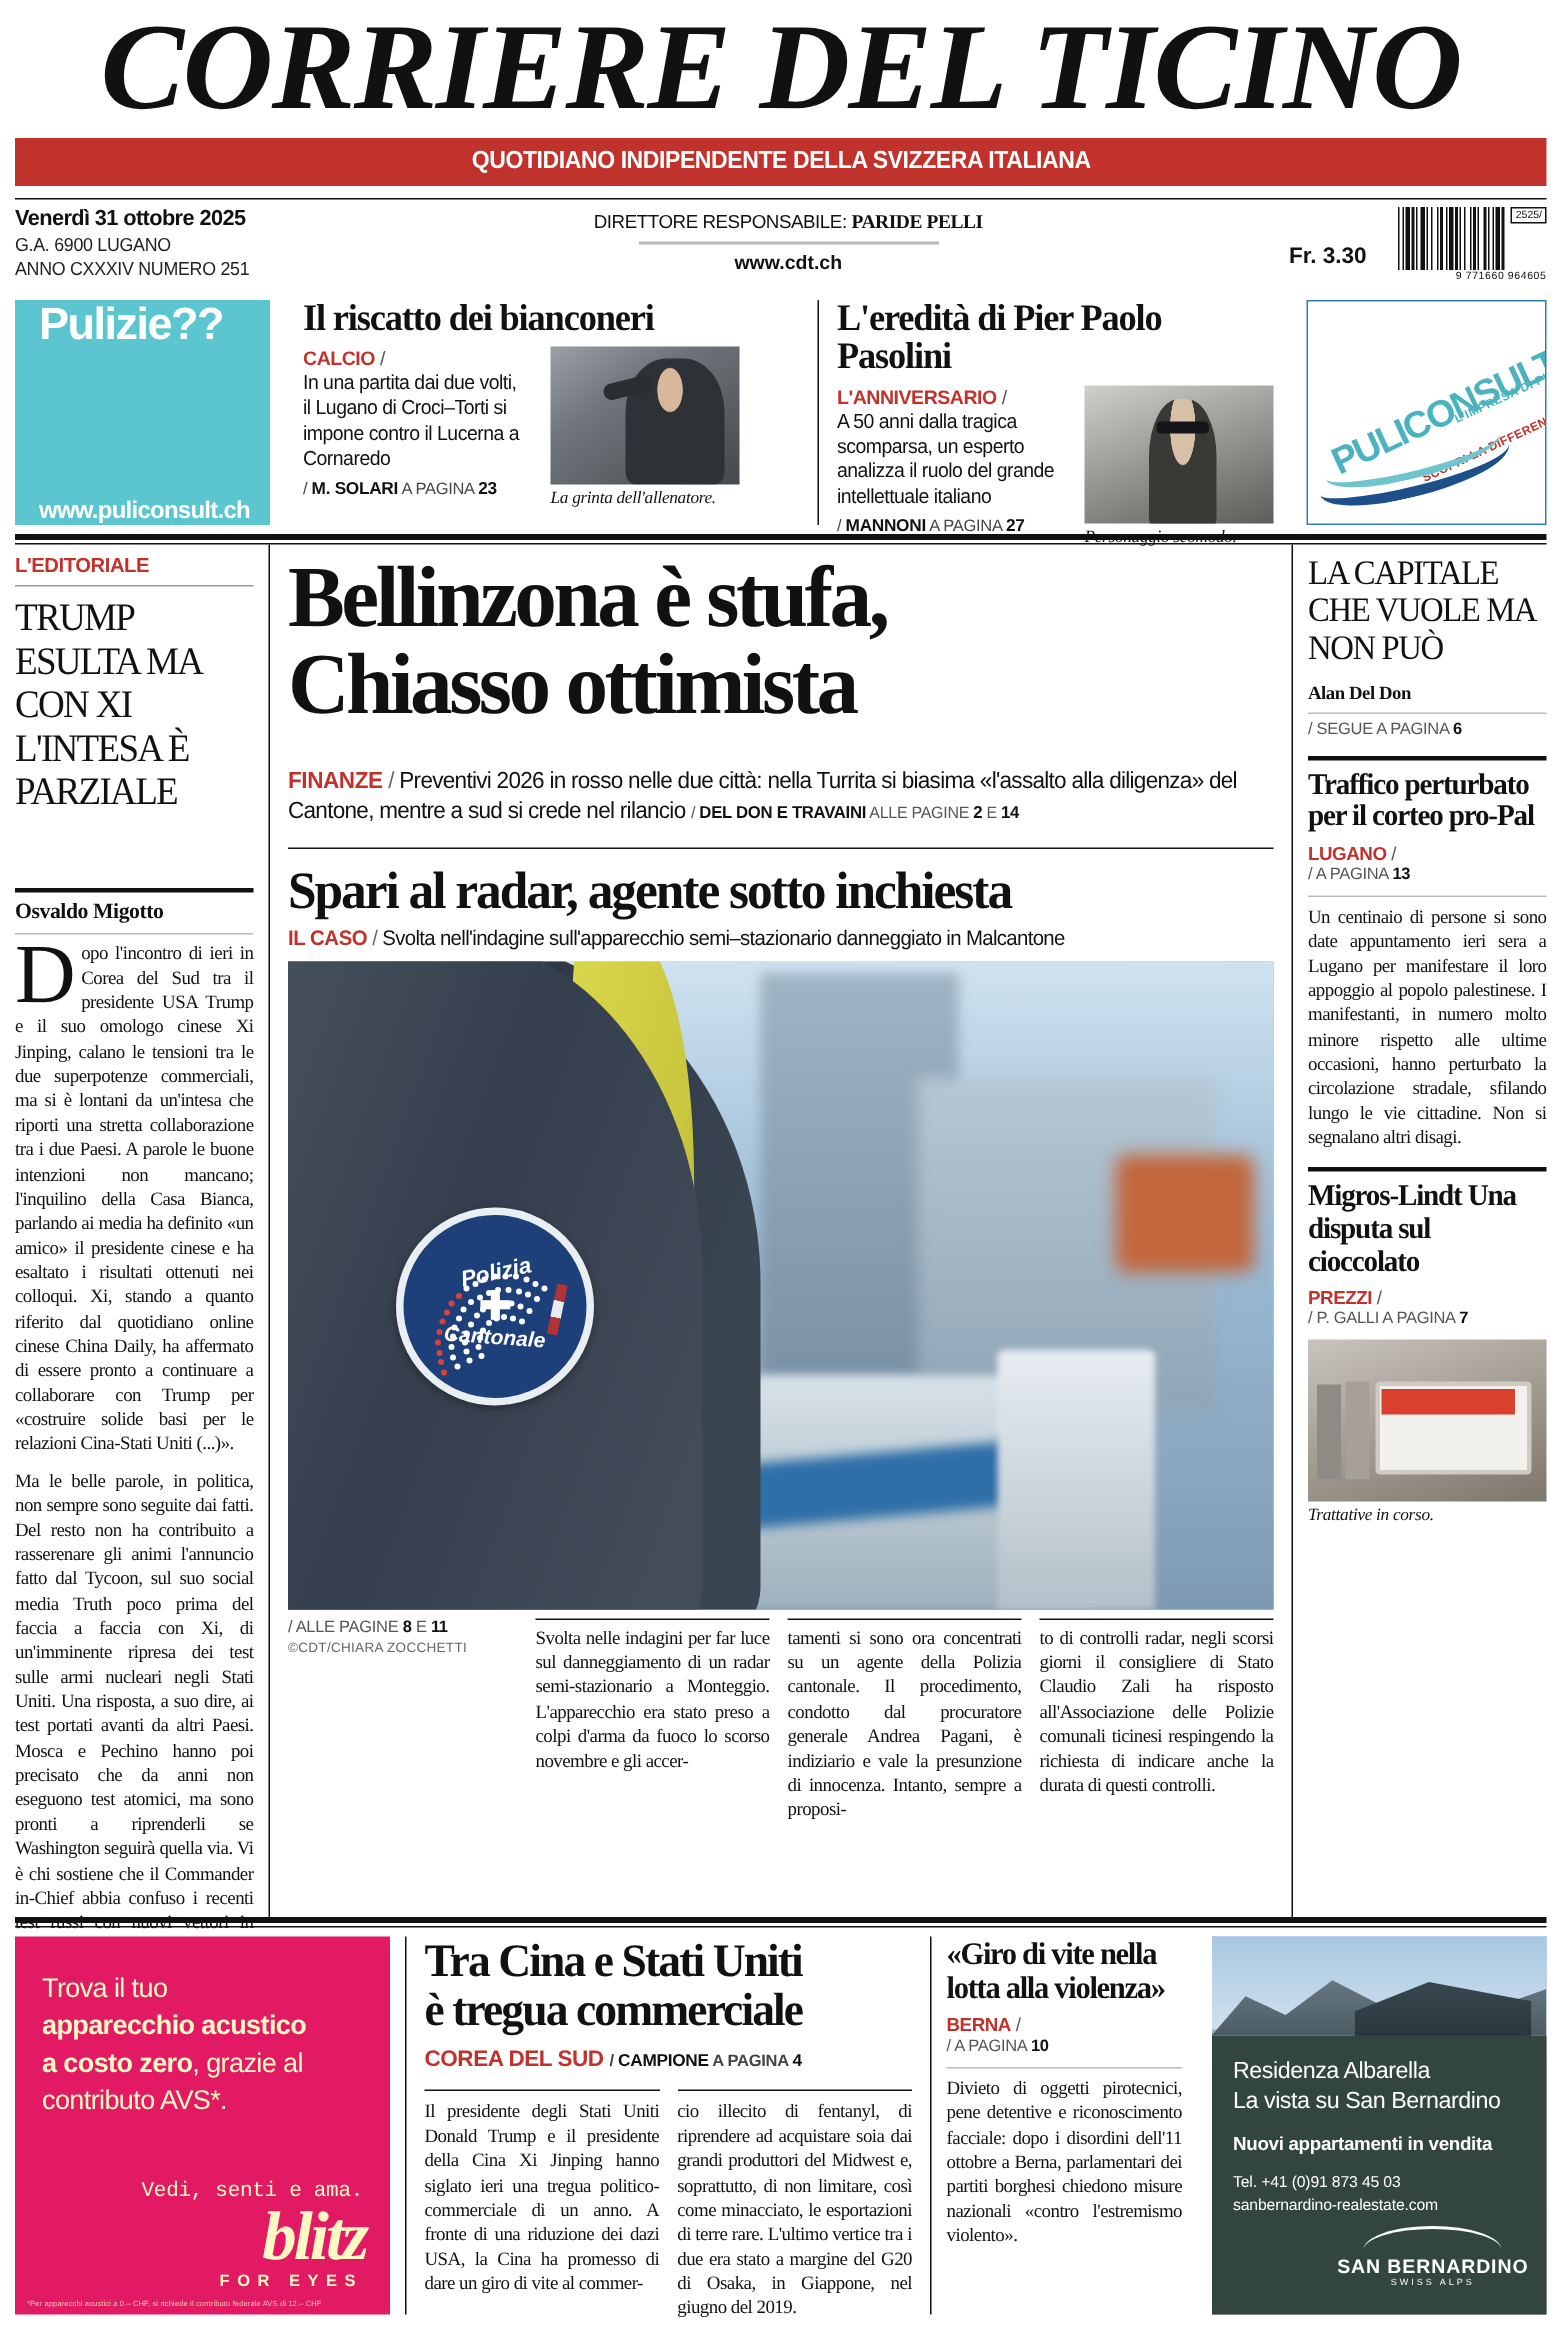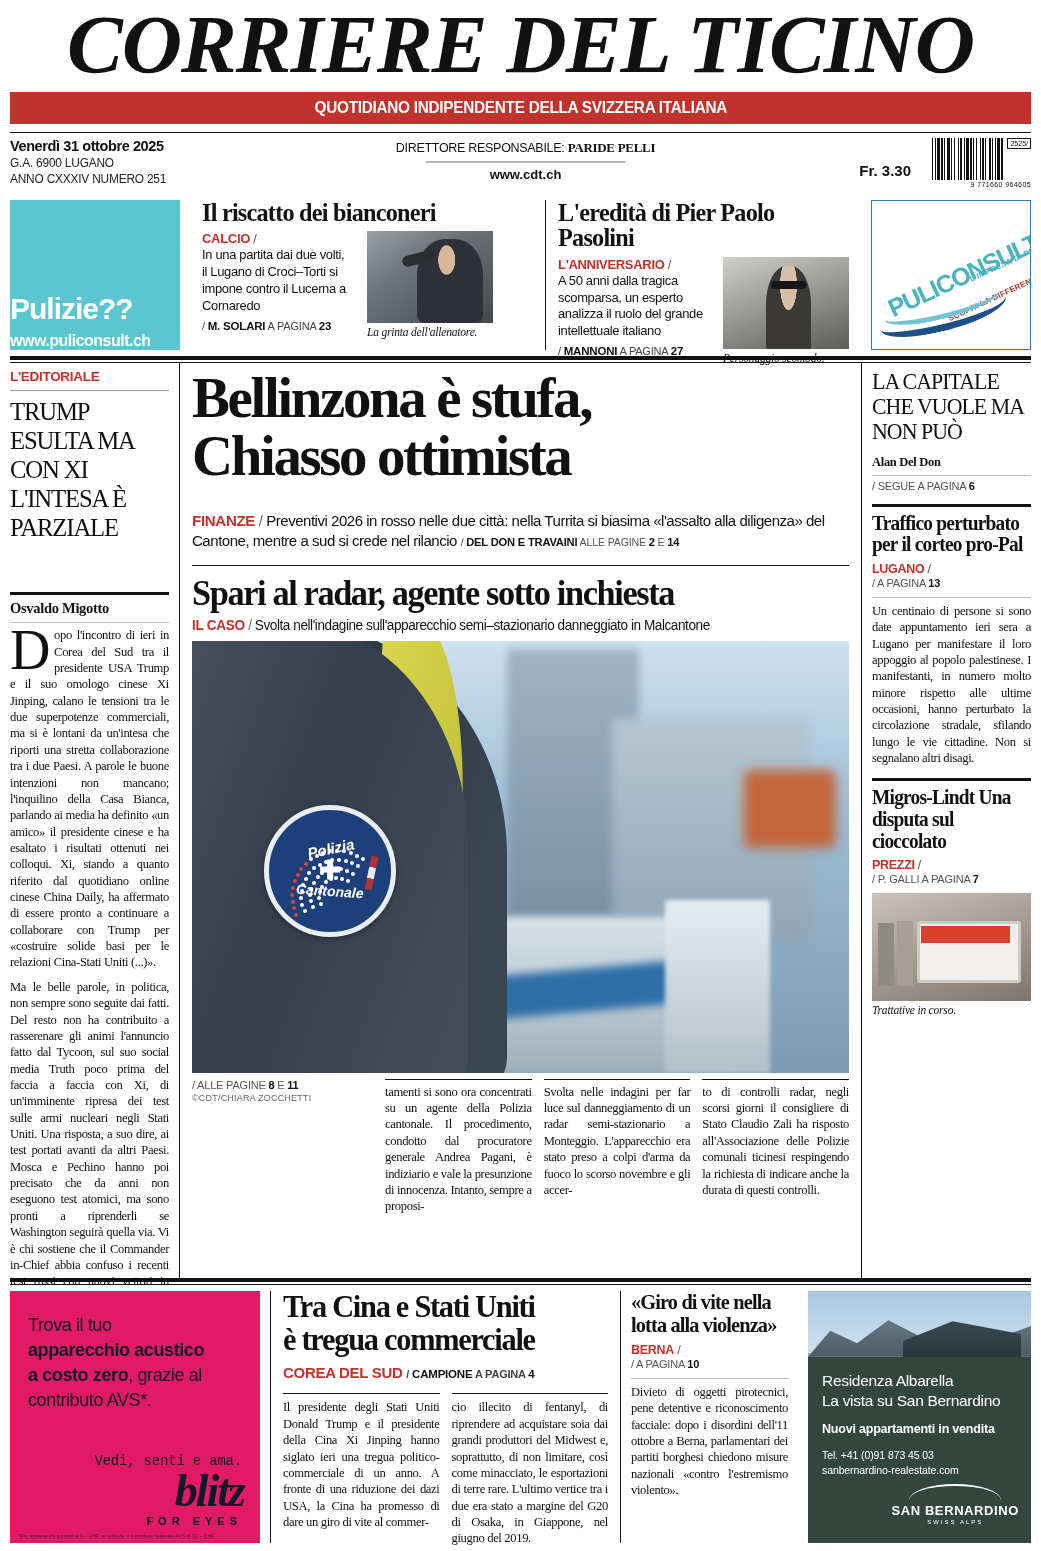--- a/index.html
+++ b/index.html
@@ -63,22 +63,22 @@
   #barcode-num { font-size: 7px; letter-spacing: 0.4px; margin-top: 1px; }
   #barcode-side { font-size: 7px; border: 1px solid #111; padding: 1px 2px; margin-left: 3px; }
 
   
   #teaserrow {
     margin: 6px 10px 0 10px;
     display: flex; gap: 0; height: 150px;
   }
   .ad-pulizie {
     width: 170px; background: #5cc6d0; color: #fff;
-    display: flex; flex-direction: column; justify-content: flex-end;
-    margin-right: 10px;
+    display: flex; flex-direction: column; justify-content: space-between;
+    padding-left: 16px; margin-right: 10px;
   }
   .ad-pulizie .p1 { font-size: 30px; font-weight: bold; letter-spacing: -1px; }
   .ad-pulizie .p2 { font-size: 16px; font-weight: bold; margin-top: 6px; letter-spacing: -0.5px; }
 
   .teaser { flex: 1; padding: 0 12px; position: relative; }
   .teaser.bl { border-left: 1.5px solid #111; margin-left: 40px; }
   .teaser h3 {
     font-family: "Liberation Serif", serif; font-weight: bold;
     font-size: 25px; letter-spacing: -0.8px; line-height: 1.02;
     margin-bottom: 6px; transform: scaleX(0.97); transform-origin: left;
@@ -269,21 +269,21 @@
   #rp-arcs { position:absolute; left: 18px; top: 26px; width: 96px; height: 78px; }
   #rp-arcs i {
     position:absolute; width: 4px; height: 4px; border-radius:50%; background:#fff;
   }
   #rp-flag {
     position:absolute; right: 16px; top: 46px; width: 7px; height: 34px;
     background: linear-gradient(180deg,#c1322c 0 33%,#fff 33% 66%,#c1322c 66% 100%);
     transform: rotate(12deg); opacity:0.9;
   }
 
-  #photocredit-row { display: flex; margin-top: 6px; gap: 28px; }
+  #photocredit-row { display: flex; margin-top: 6px; }
   #pc-left { width: 165px; }
   #pc-left .segue { margin-top: 0; }
   #pc-credit { font-size: 9px; color: #666; letter-spacing: 0.2px; margin-top: 2px; }
   #body-cols { flex: 1; display: flex; gap: 12px; }
   .bcol { flex: 1; }
   .bcol .toprule { border-top: 1px solid #111; margin-bottom: 4px; }
 
   
   #rt-title {
     font-family: "Liberation Serif", serif; font-size: 23px; line-height: 1.10;
@@ -315,21 +315,21 @@
     background: #d9402e;
   }
   .ph-choc .sh1 { position:absolute; left: 4%; top: 28%; width: 10%; height: 58%; background:#8e8b86; }
   .ph-choc .sh2 { position:absolute; left: 16%; top: 26%; width: 10%; height: 60%; background:#a5a19a; }
 
   
   #bottomrule { margin: 0 10px; border-top: 4px solid #111; border-bottom: 1.5px solid #111; height: 7px; }
   #bottom { margin: 6px 10px 0 10px; display: flex; height: 252px; }
 
   #ad-blitz {
-    width: 250px; background: #e21a64; color: #0f172a; position: relative;
+    width: 250px; background: #e21a64; color: #fef9c3; position: relative;
     padding: 22px 18px 0 18px; margin-right: 10px;
   }
   #blitz-text { font-size: 18px; line-height: 1.4; letter-spacing: -0.4px; }
   #blitz-text b { font-weight: bold; }
   #blitz-tag {
     position: absolute; right: 18px; bottom: 74px;
     font-family: Liberation Mono, monospace; font-size: 14px; letter-spacing: -0.2px;
   }
   #blitz-logo {
     position: absolute; right: 16px; bottom: 26px;
@@ -660,25 +660,25 @@
           <span>/ ALLE PAGINE</span>
           <b>8</b>
           <span>E</span>
           <b>11</b>
         </div>
         <div id="pc-credit">©CDT/CHIARA ZOCCHETTI</div>
       </div>
       <div id="body-cols">
         <div class="bcol">
           <div class="toprule"></div>
-          <div class="bodytext">tamenti si sono ora concentrati su un agente della Polizia cantonale. Il procedimento, condotto dal procuratore generale Andrea Pagani, è indiziario e vale la presunzione di innocenza. Intanto, sempre a proposi-</div>
+          <div class="bodytext">Svolta nelle indagini per far luce sul danneggiamento di un radar semi-stazionario a Monteggio. L'apparecchio era stato preso a colpi d'arma da fuoco lo scorso novembre e gli accer-</div>
         </div>
         <div class="bcol">
           <div class="toprule"></div>
-          <div class="bodytext">Svolta nelle indagini per far luce sul danneggiamento di un radar semi-stazionario a Monteggio. L'apparecchio era stato preso a colpi d'arma da fuoco lo scorso novembre e gli accer-</div>
+          <div class="bodytext">tamenti si sono ora concentrati su un agente della Polizia cantonale. Il procedimento, condotto dal procuratore generale Andrea Pagani, è indiziario e vale la presunzione di innocenza. Intanto, sempre a proposi-</div>
         </div>
         <div class="bcol">
           <div class="toprule"></div>
           <div class="bodytext">to di controlli radar, negli scorsi giorni il consigliere di Stato Claudio Zali ha risposto all'Associazione delle Polizie comunali ticinesi respingendo la richiesta di indicare anche la durata di questi controlli.</div>
         </div>
       </div>
     </div>
   </div>
 
   <div id="col-right">

